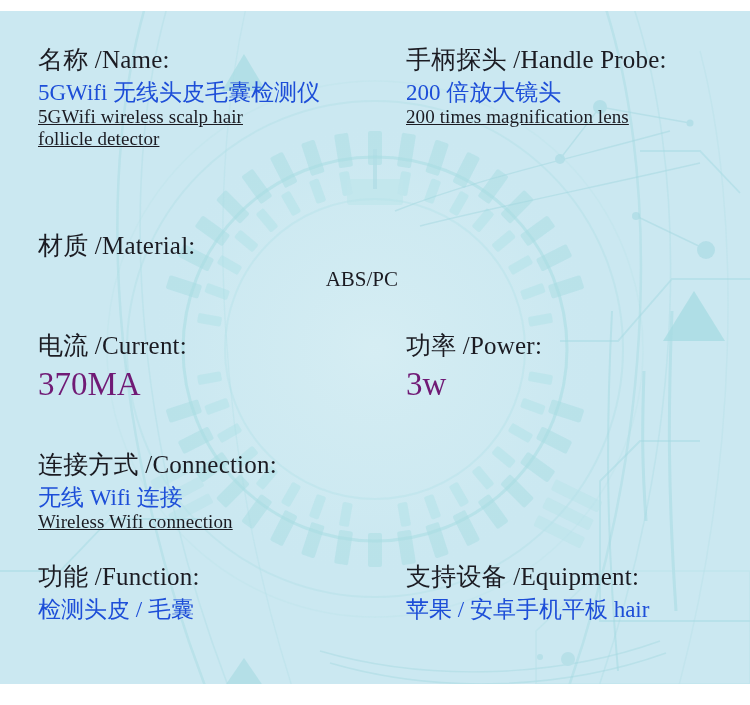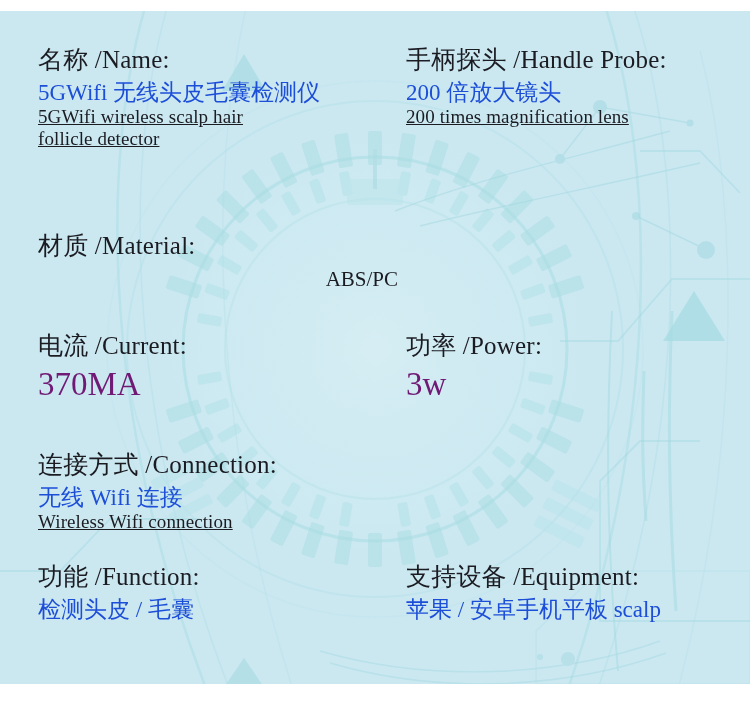--- a/index.html
+++ b/index.html
@@ -458,18 +458,18 @@
       </div>
 
 
       <div class="spec-block col-left" style="top:551px;">
         <div class="spec-label">功能 /Function:</div>
         <div class="spec-value-cn">检测头皮 / 毛囊</div>
       </div>
 
       <div class="spec-block col-right" style="top:551px;">
         <div class="spec-label">支持设备 /Equipment:</div>
-        <div class="spec-value-cn">苹果 / 安卓手机平板 scalp</div>
+        <div class="spec-value-cn">苹果 / 安卓手机平板 hair</div>
       </div>
 
     </div>
   </div>
 </div>
 
 </body></html>

